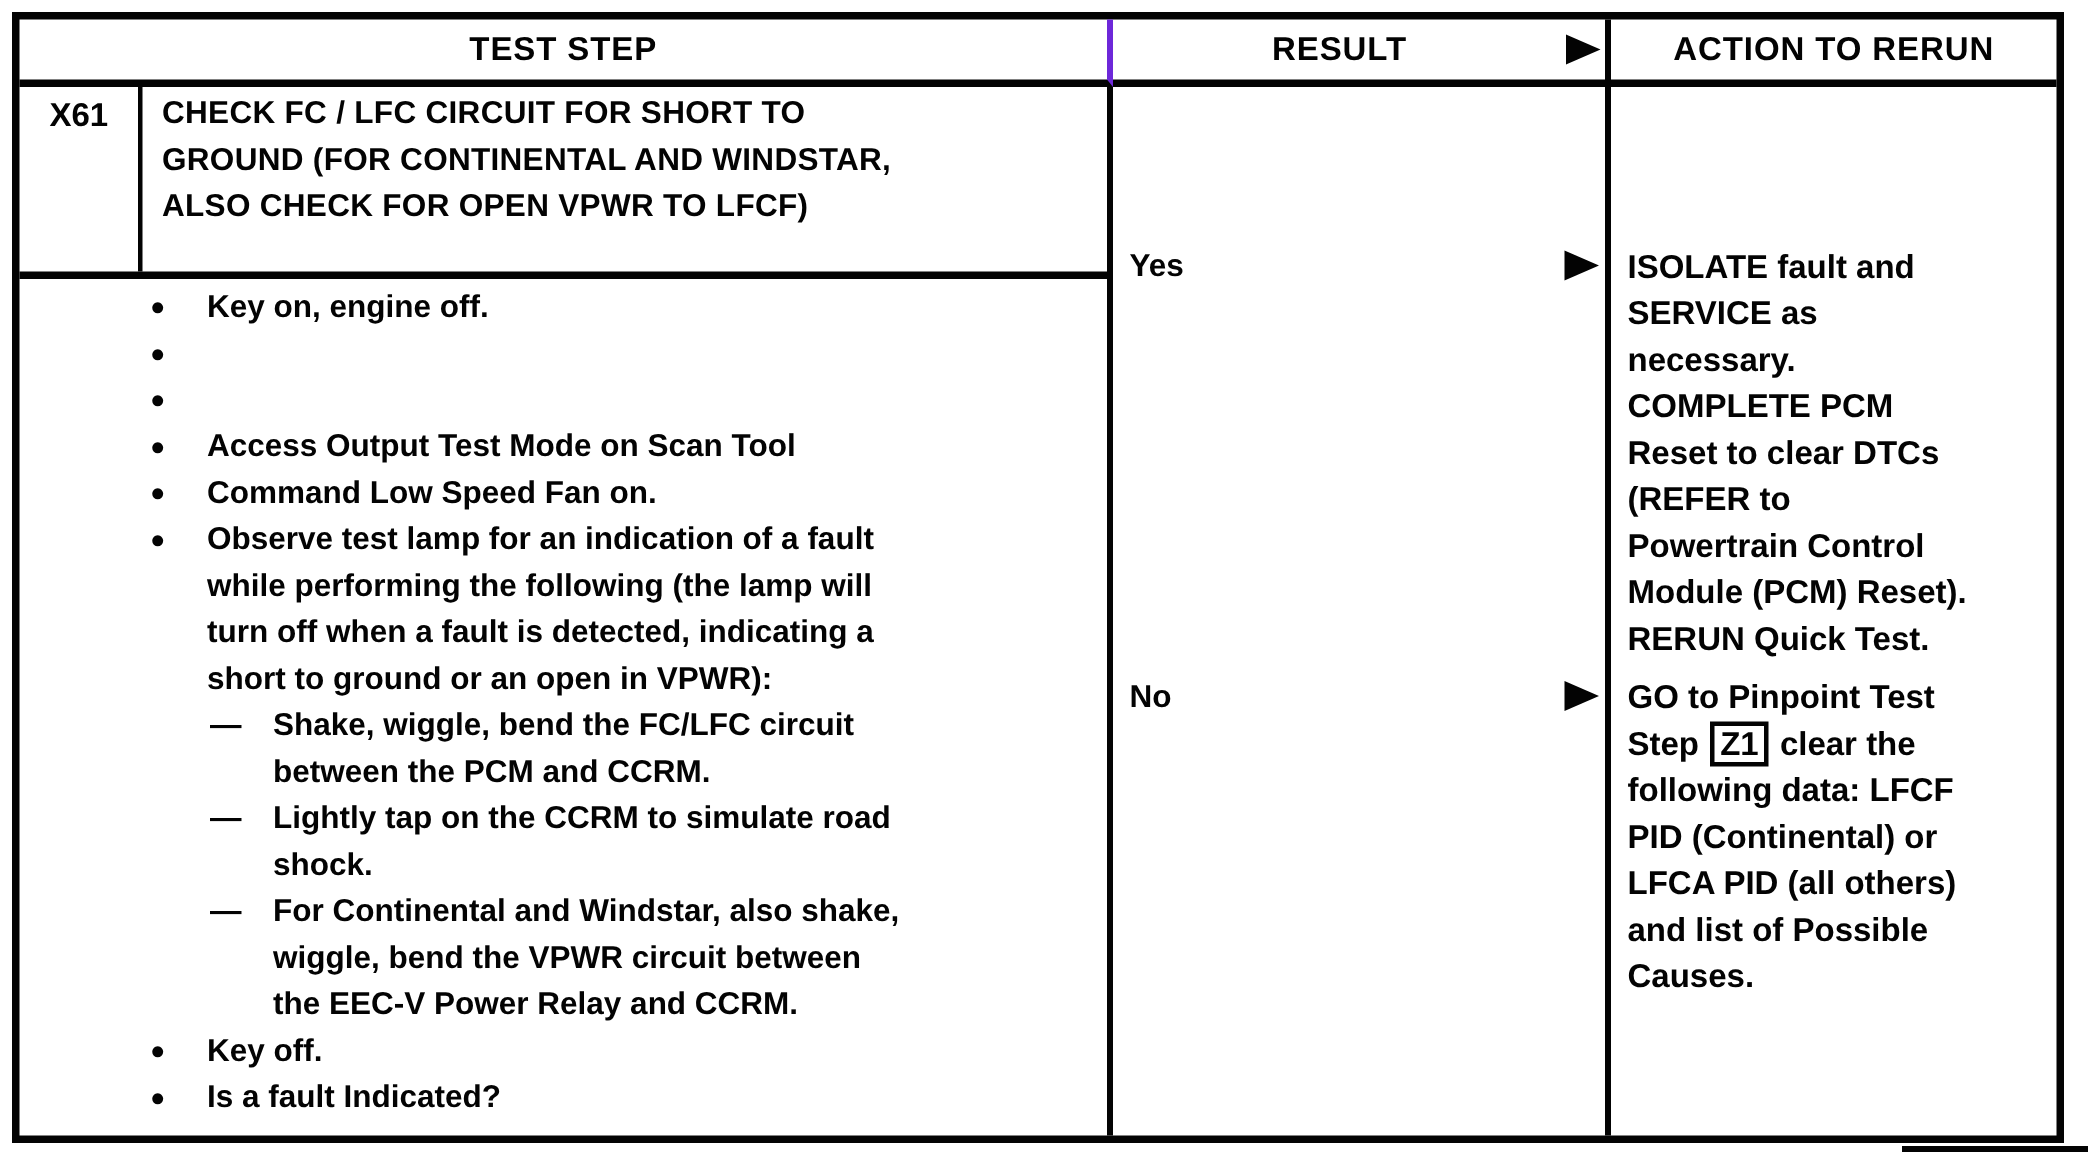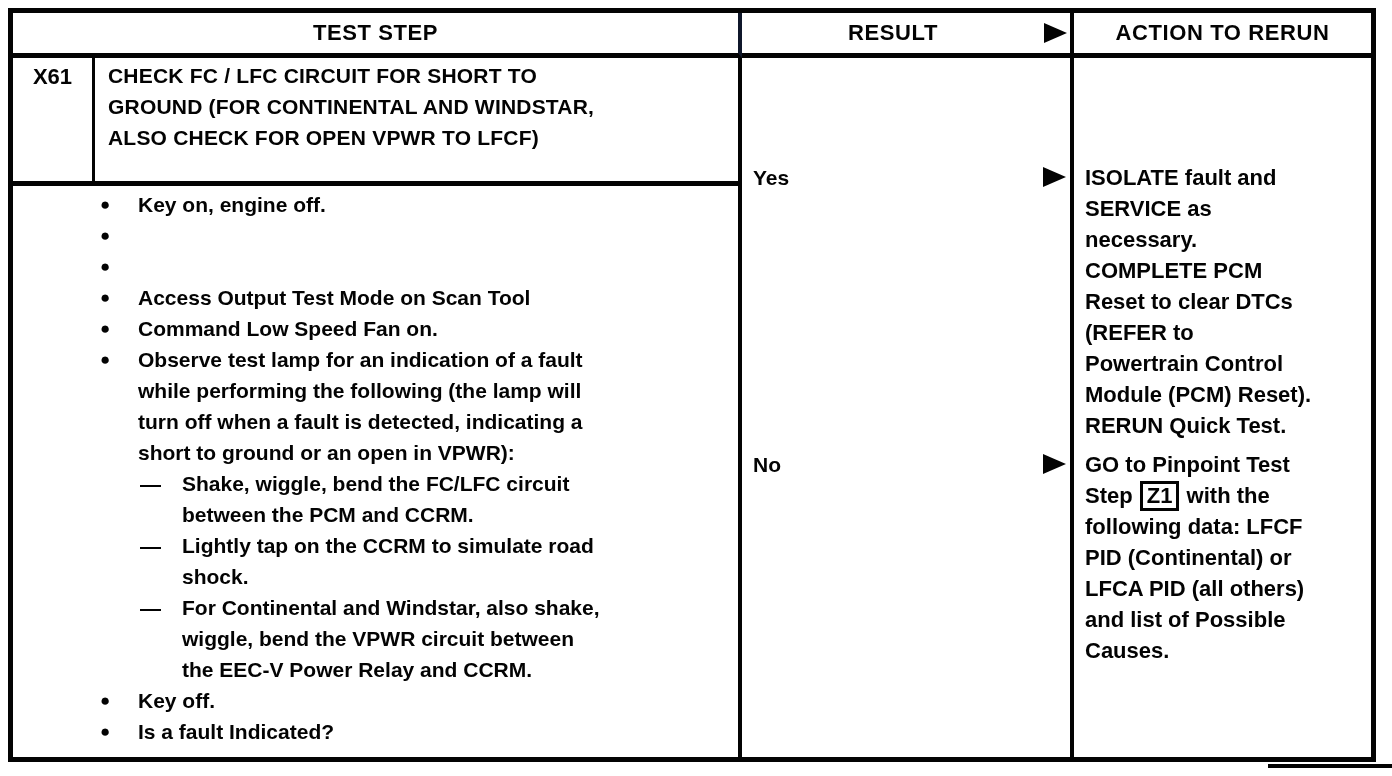--- a/index.html
+++ b/index.html
@@ -13,21 +13,21 @@
     border:5px solid #030303; box-sizing:border-box;
     display:grid;
     grid-template-columns:729px 332px 1fr;
     grid-template-rows:45px 1fr;
   }
   .hcell {
     border-bottom:5px solid #030303; box-sizing:border-box;
     display:flex; align-items:center; justify-content:center;
     font-size:22px; font-weight:700; letter-spacing:0.6px;
   }
-  .hcell.h1 { border-right:4px solid #0f172a; }
+  .hcell.h1 { border-right:4px solid #6d28d9; }
   .hcell.h2 { border-right:4px solid #030303; justify-content:flex-start; padding-right:3px; }
   .h2-label { flex:1; text-align:center; }
   .arrow {
     width:0; height:0; flex:none;
     border-top:10px solid transparent; border-bottom:10px solid transparent;
     border-left:23px solid #030303;
   }
   .c1 { border-right:4px solid #030303; box-sizing:border-box; display:flex; flex-direction:column; }
   .step-row {
     display:grid; grid-template-columns:82px 1fr;
@@ -167,21 +167,21 @@
       <div class="action action-yes">ISOLATE fault and
 SERVICE as
 necessary.
 COMPLETE PCM
 Reset to clear DTCs
 (REFER to
 Powertrain Control
 Module (PCM) Reset).
 RERUN Quick Test.</div>
       <div class="action action-no"><span>GO to Pinpoint Test
-Step </span><span class="ref-box">Z1</span><span> with the
+Step </span><span class="ref-box">Z1</span><span> clear the
 following data: LFCF
 PID (Continental) or
 LFCA PID (all others)
 and list of Possible
 Causes.</span></div>
     </div>
 
   </div>
   <div class="scan-smudge"></div>
 </div>

